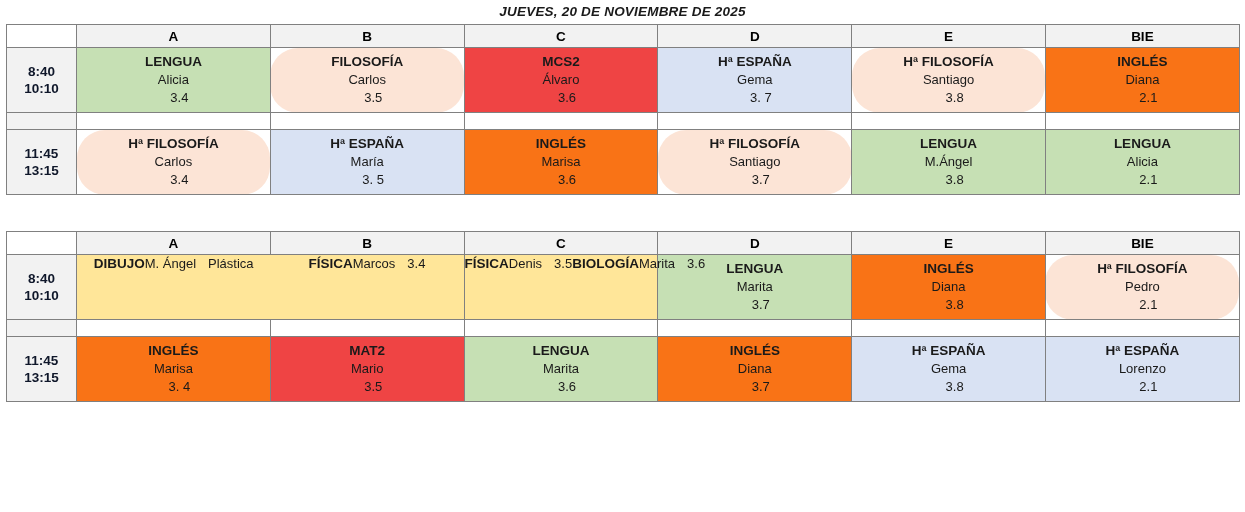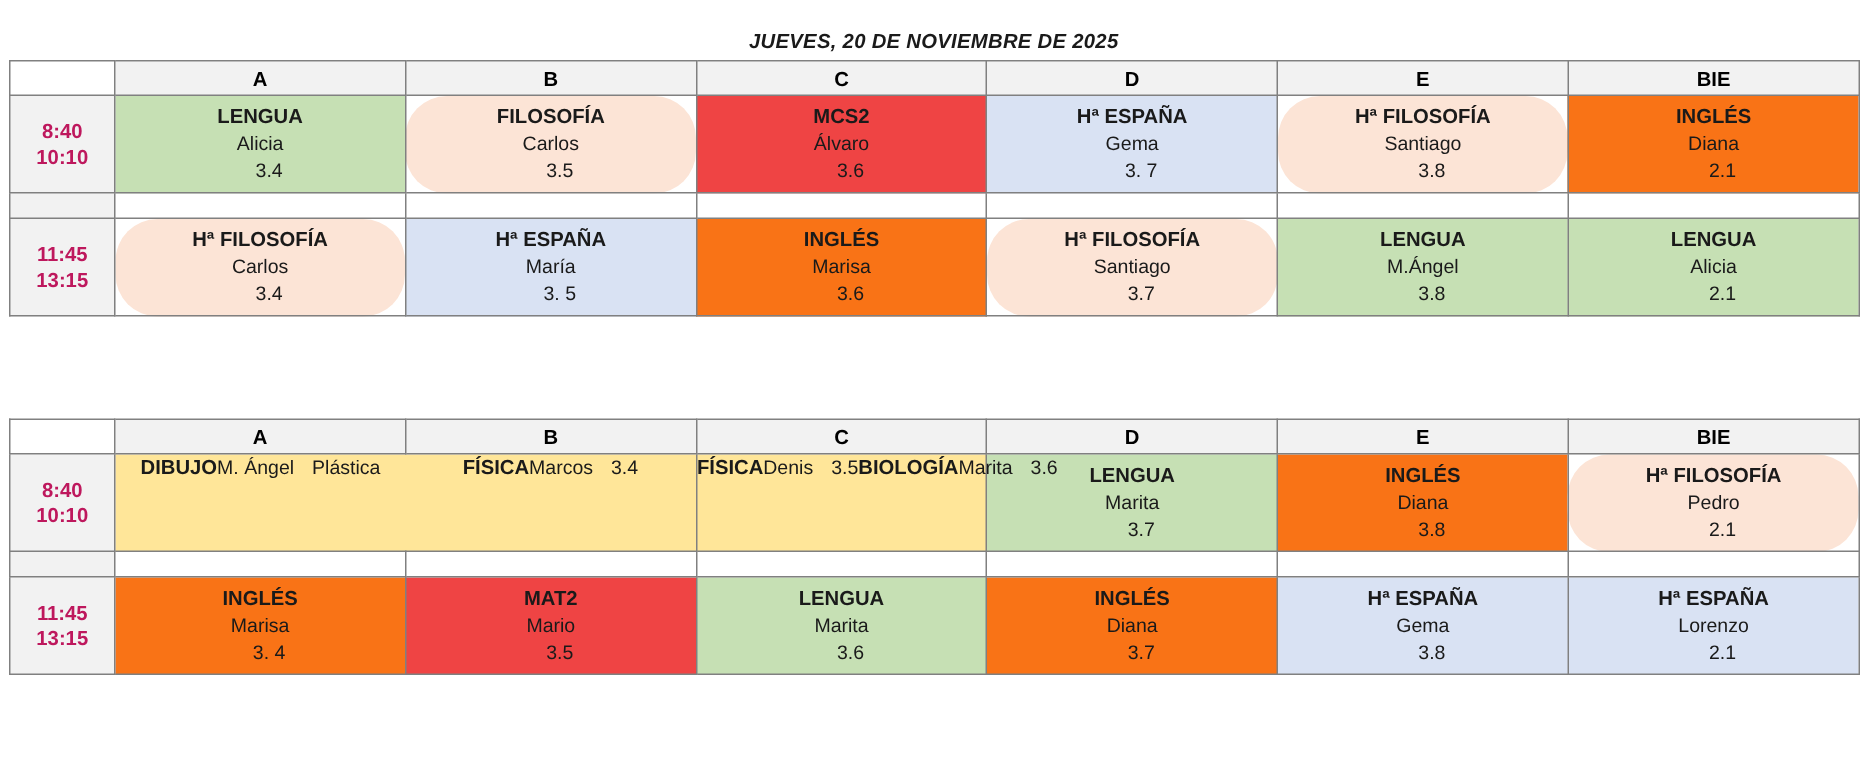--- a/index.html
+++ b/index.html
@@ -15,21 +15,21 @@
     overflow: hidden;
   }
   .page {
     position: relative;
     width: 1245px;
     height: 512px;
     box-sizing: border-box;
   }
   .day-block {
     width: 1233px;
-    margin: 16px auto;
+    margin: 0 auto;
   }
   .day-title {
     text-align: center;
     font-style: italic;
     font-weight: bold;
     font-size: 13.5px;
     letter-spacing: 0.2px;
     padding: 4px 0 5px 0;
   }
   table.sched {
@@ -56,21 +56,21 @@
   }
   .hdr-row th.hour-head {
     background: #ffffff;
     border-left: 1px solid #808080;
   }
   .hour-cell {
     background: #f2f2f2;
     font-weight: bold;
     font-size: 13.5px;
     line-height: 17px;
-    color: #be185d;
+    color: #0f172a;
     width: 70px;
   }
   .hour-cell .h1, .hour-cell .h2 { display: block; }
 
   .cell {
     height: 64px;
     font-size: 13px;
     line-height: 18px;
   }
   .cell .subject {

